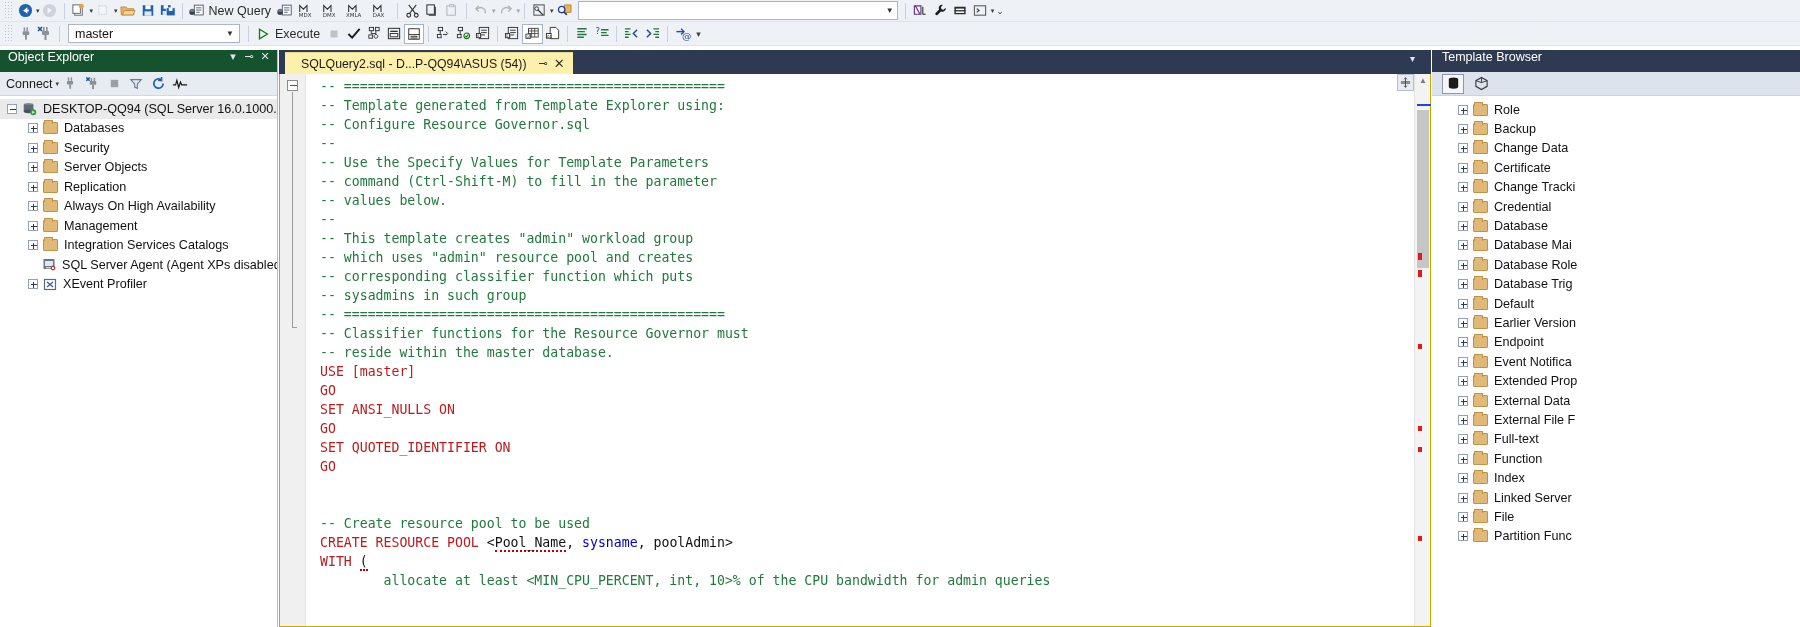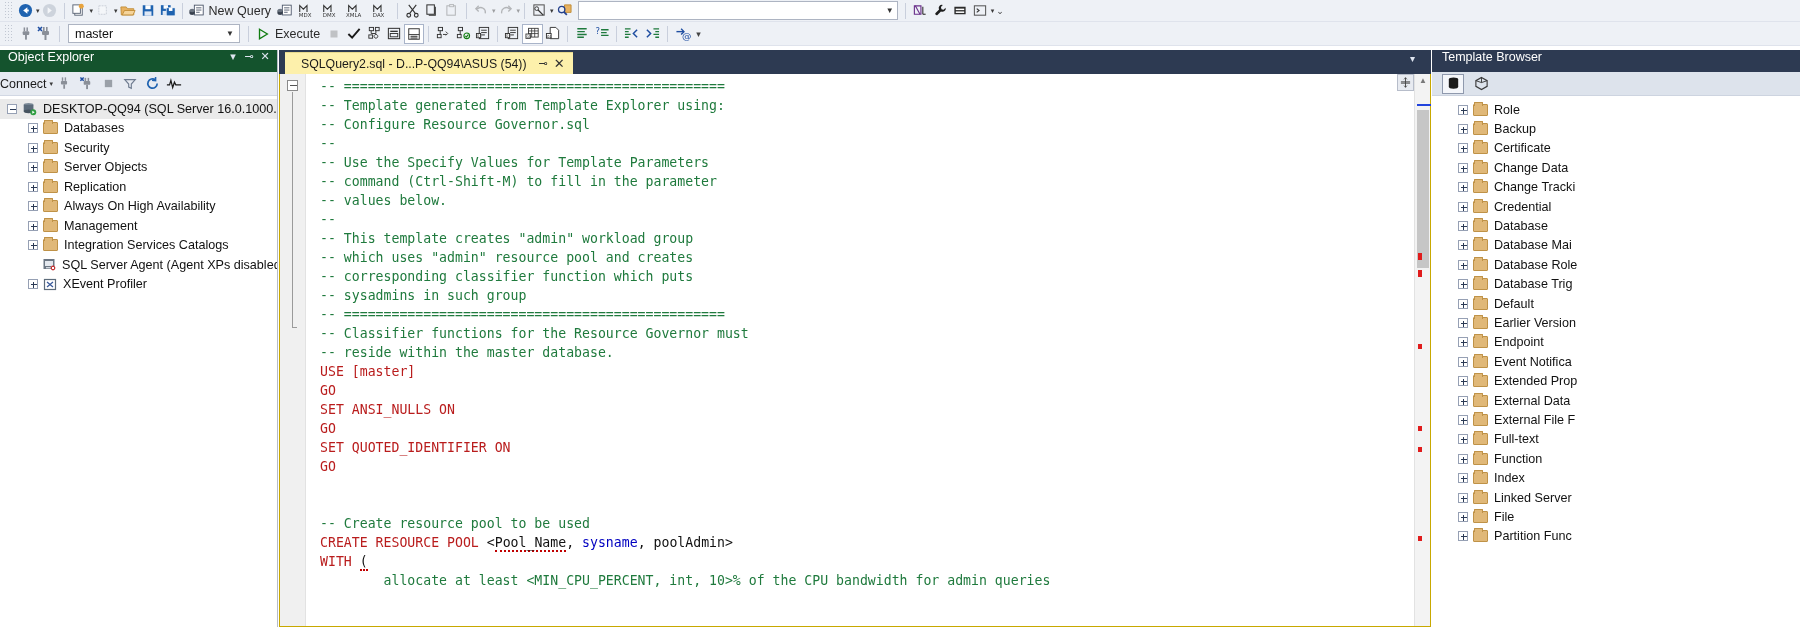--- a/index.html
+++ b/index.html
@@ -69,21 +69,21 @@
   }
   .panel-title {
     height: 22px; background: #14532d; color: #fff;
     display: flex; align-items: flex-start; padding: 0 4px 0 8px;
     font-size: 12.5px;
   }
   .panel-title .ttl { flex: 1; }
   .panel-title .pic { width: 16px; text-align: center; cursor: default; color: #dfe5f0; font-size: 11px; }
   .oe-toolbar {
     height: 24px; background: #e7ebf2;
-    display: flex; align-items: center; padding-left: 0;
+    display: flex; align-items: center; padding-left: 6px;
     border-bottom: 1px solid #d2d8e4;
   }
   .oe-toolbar .connect { font-size: 12.5px; color: #1b1b1b; padding-right: 2px; }
   .oe-tb-btn { width: 22px; height: 20px; display:flex; align-items:center; justify-content:center; }
   .oe-body { background: #fff; height: 531px; overflow: hidden; padding-top: 3px; }
 
   .tnode { display: flex; align-items: center; height: 19.5px; font-size: 12.6px; color: #111; white-space: nowrap; }
   .tnode.root { background: #eaeaea; }
   .exp {
     width: 10px; height: 10px; border: 1px solid #96a0b4; background: #fff;
@@ -769,30 +769,30 @@
           <span>Role</span>
         </div>
         <div class="tb-node">
           <span class="exp plus"></span>
           <span class="folder"></span>
           <span>Backup</span>
         </div>
         <div class="tb-node">
           <span class="exp plus"></span>
           <span class="folder"></span>
+          <span>Change Data </span>
+        </div>
+        <div class="tb-node">
+          <span class="exp plus"></span>
+          <span class="folder"></span>
           <span>Certificate</span>
         </div>
         <div class="tb-node">
           <span class="exp plus"></span>
           <span class="folder"></span>
-          <span>Change Data </span>
-        </div>
-        <div class="tb-node">
-          <span class="exp plus"></span>
-          <span class="folder"></span>
           <span>Change Tracki</span>
         </div>
         <div class="tb-node">
           <span class="exp plus"></span>
           <span class="folder"></span>
           <span>Credential</span>
         </div>
         <div class="tb-node">
           <span class="exp plus"></span>
           <span class="folder"></span>

